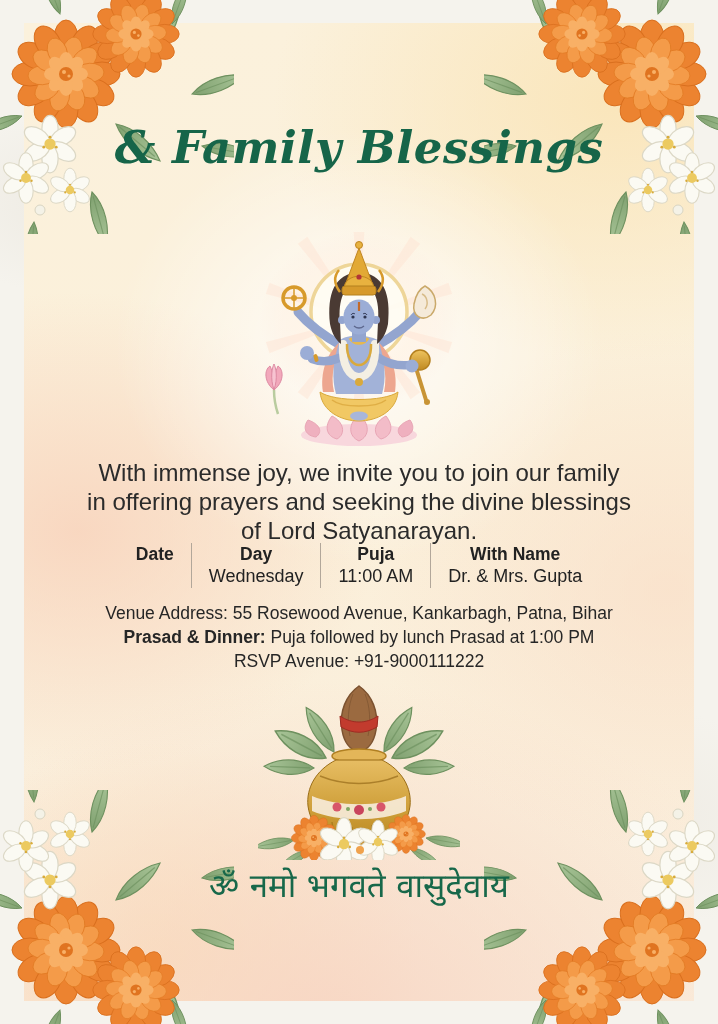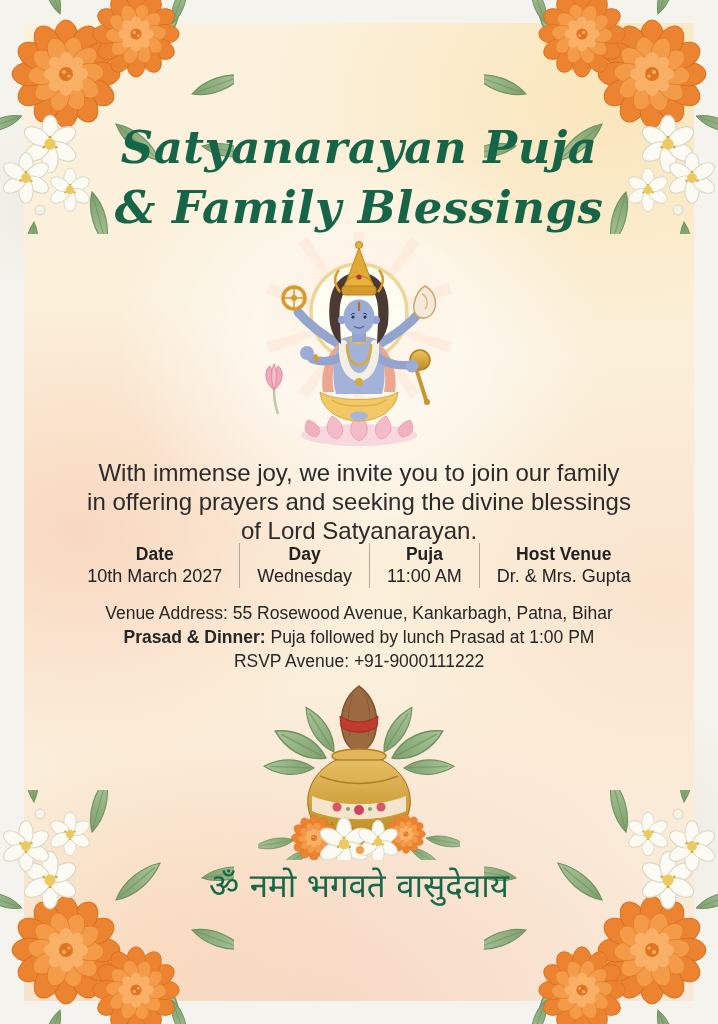--- a/index.html
+++ b/index.html
@@ -181,21 +181,20 @@
     </svg>
   <svg class="corner bl" viewBox="0 0 238 238">
       <use href="#cluster"></use>
     </svg>
   <svg class="corner br" viewBox="0 0 238 238">
       <use href="#cluster"></use>
     </svg>
 
   <div class="content">
     <div class="title">
-      <div>Satyanarayan Puja</div>
       <div>&amp; Family Blessings</div>
     </div>
 
     <div class="deity-wrap">
       <svg viewBox="0 0 230 218" width="230" height="218">
         <ellipse cx="115" cy="88" rx="100" ry="88" fill="url(#glowGrad)"></ellipse>
         <g transform="translate(115,86)" fill="#ffe3d2" opacity=".45">
           <path d="M0,0 L-6,-96 L6,-96 Z" transform="rotate(0)"></path>
           <path d="M0,0 L-6,-96 L6,-96 Z" transform="rotate(36)"></path>
           <path d="M0,0 L-6,-96 L6,-96 Z" transform="rotate(72)"></path>
@@ -293,32 +292,31 @@
 
     <div class="intro">
       <div>With immense joy, we invite you to join our family</div>
       <div>in offering prayers and seeking the divine blessings</div>
       <div>of Lord Satyanarayan.</div>
     </div>
 
     <div class="details">
       <div class="detail-col">
         <div class="detail-label">Date</div>
-        <div class="detail-value">10th March 2027</div>
       </div>
       <div class="detail-col">
         <div class="detail-label">Day</div>
         <div class="detail-value">Wednesday</div>
       </div>
       <div class="detail-col">
         <div class="detail-label">Puja</div>
         <div class="detail-value">11:00 AM</div>
       </div>
       <div class="detail-col">
-        <div class="detail-label">Host Venue</div>
+        <div class="detail-label">With Name</div>
         <div class="detail-value">Dr. &amp; Mrs. Gupta</div>
       </div>
     </div>
 
     <div class="venue">
       <div>
         <span>Venue Address: </span>
         <span>55 Rosewood Avenue, Kankarbagh, Patna, Bihar</span>
       </div>
       <div>

